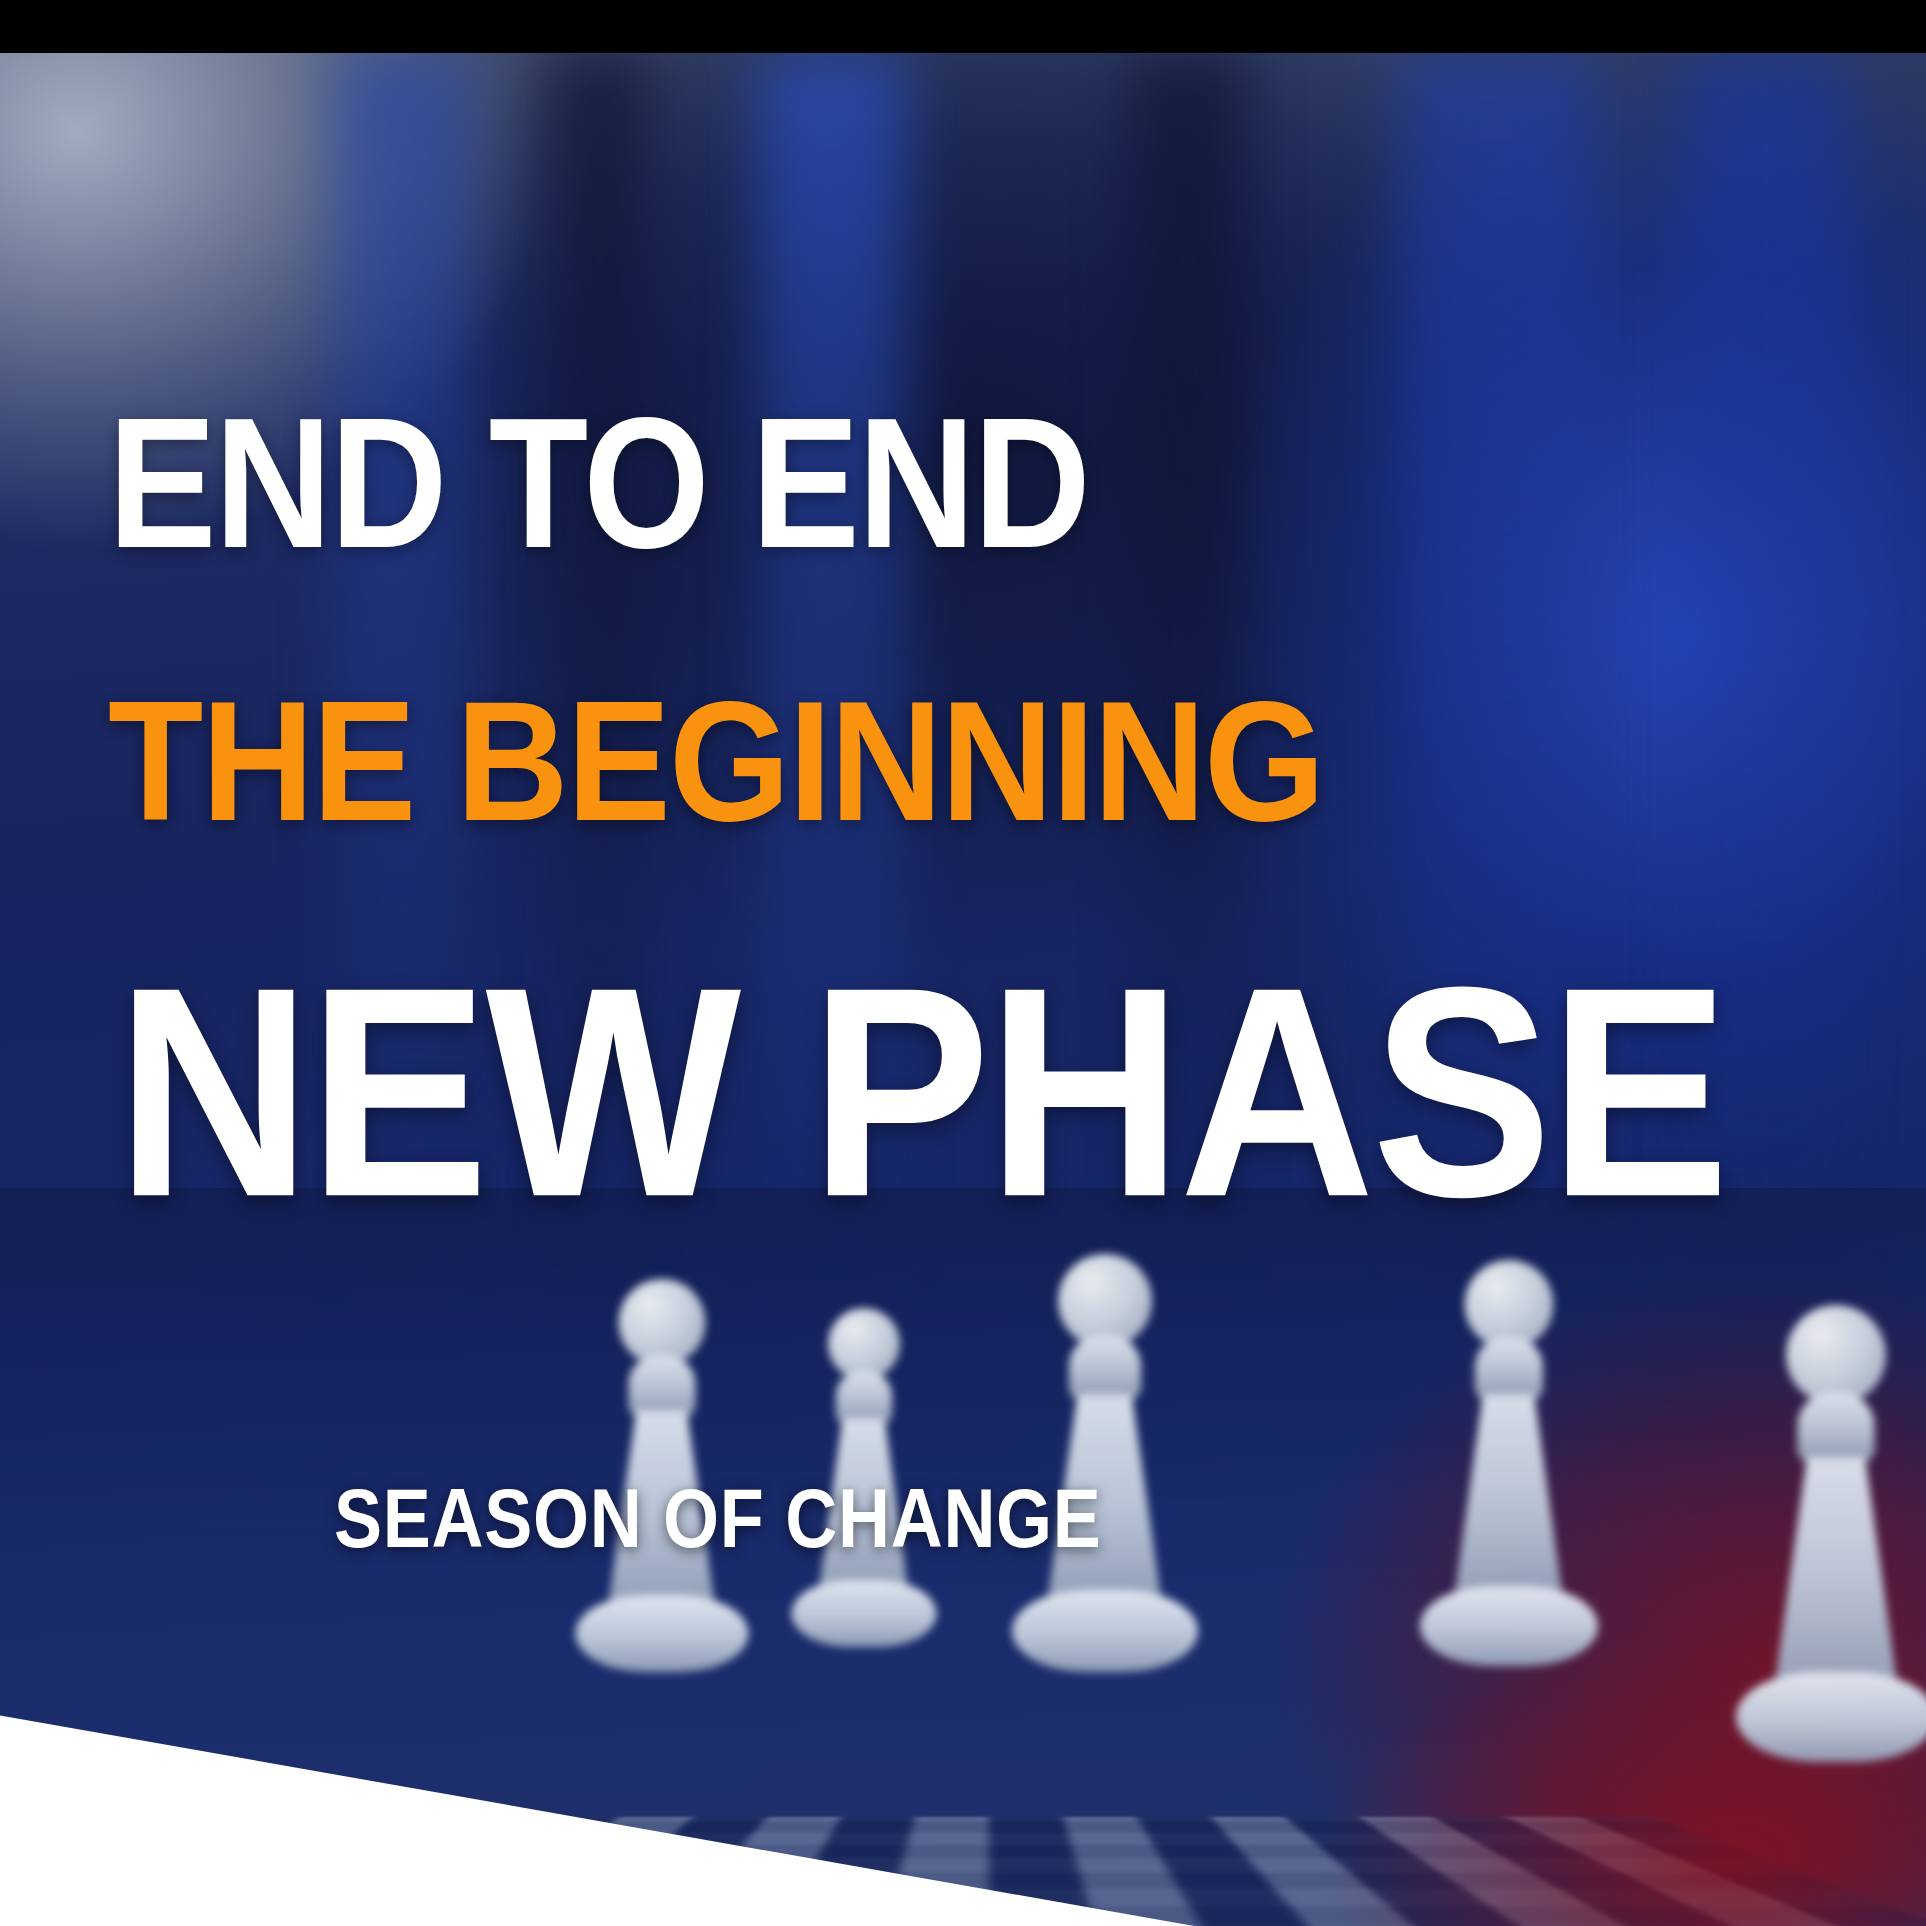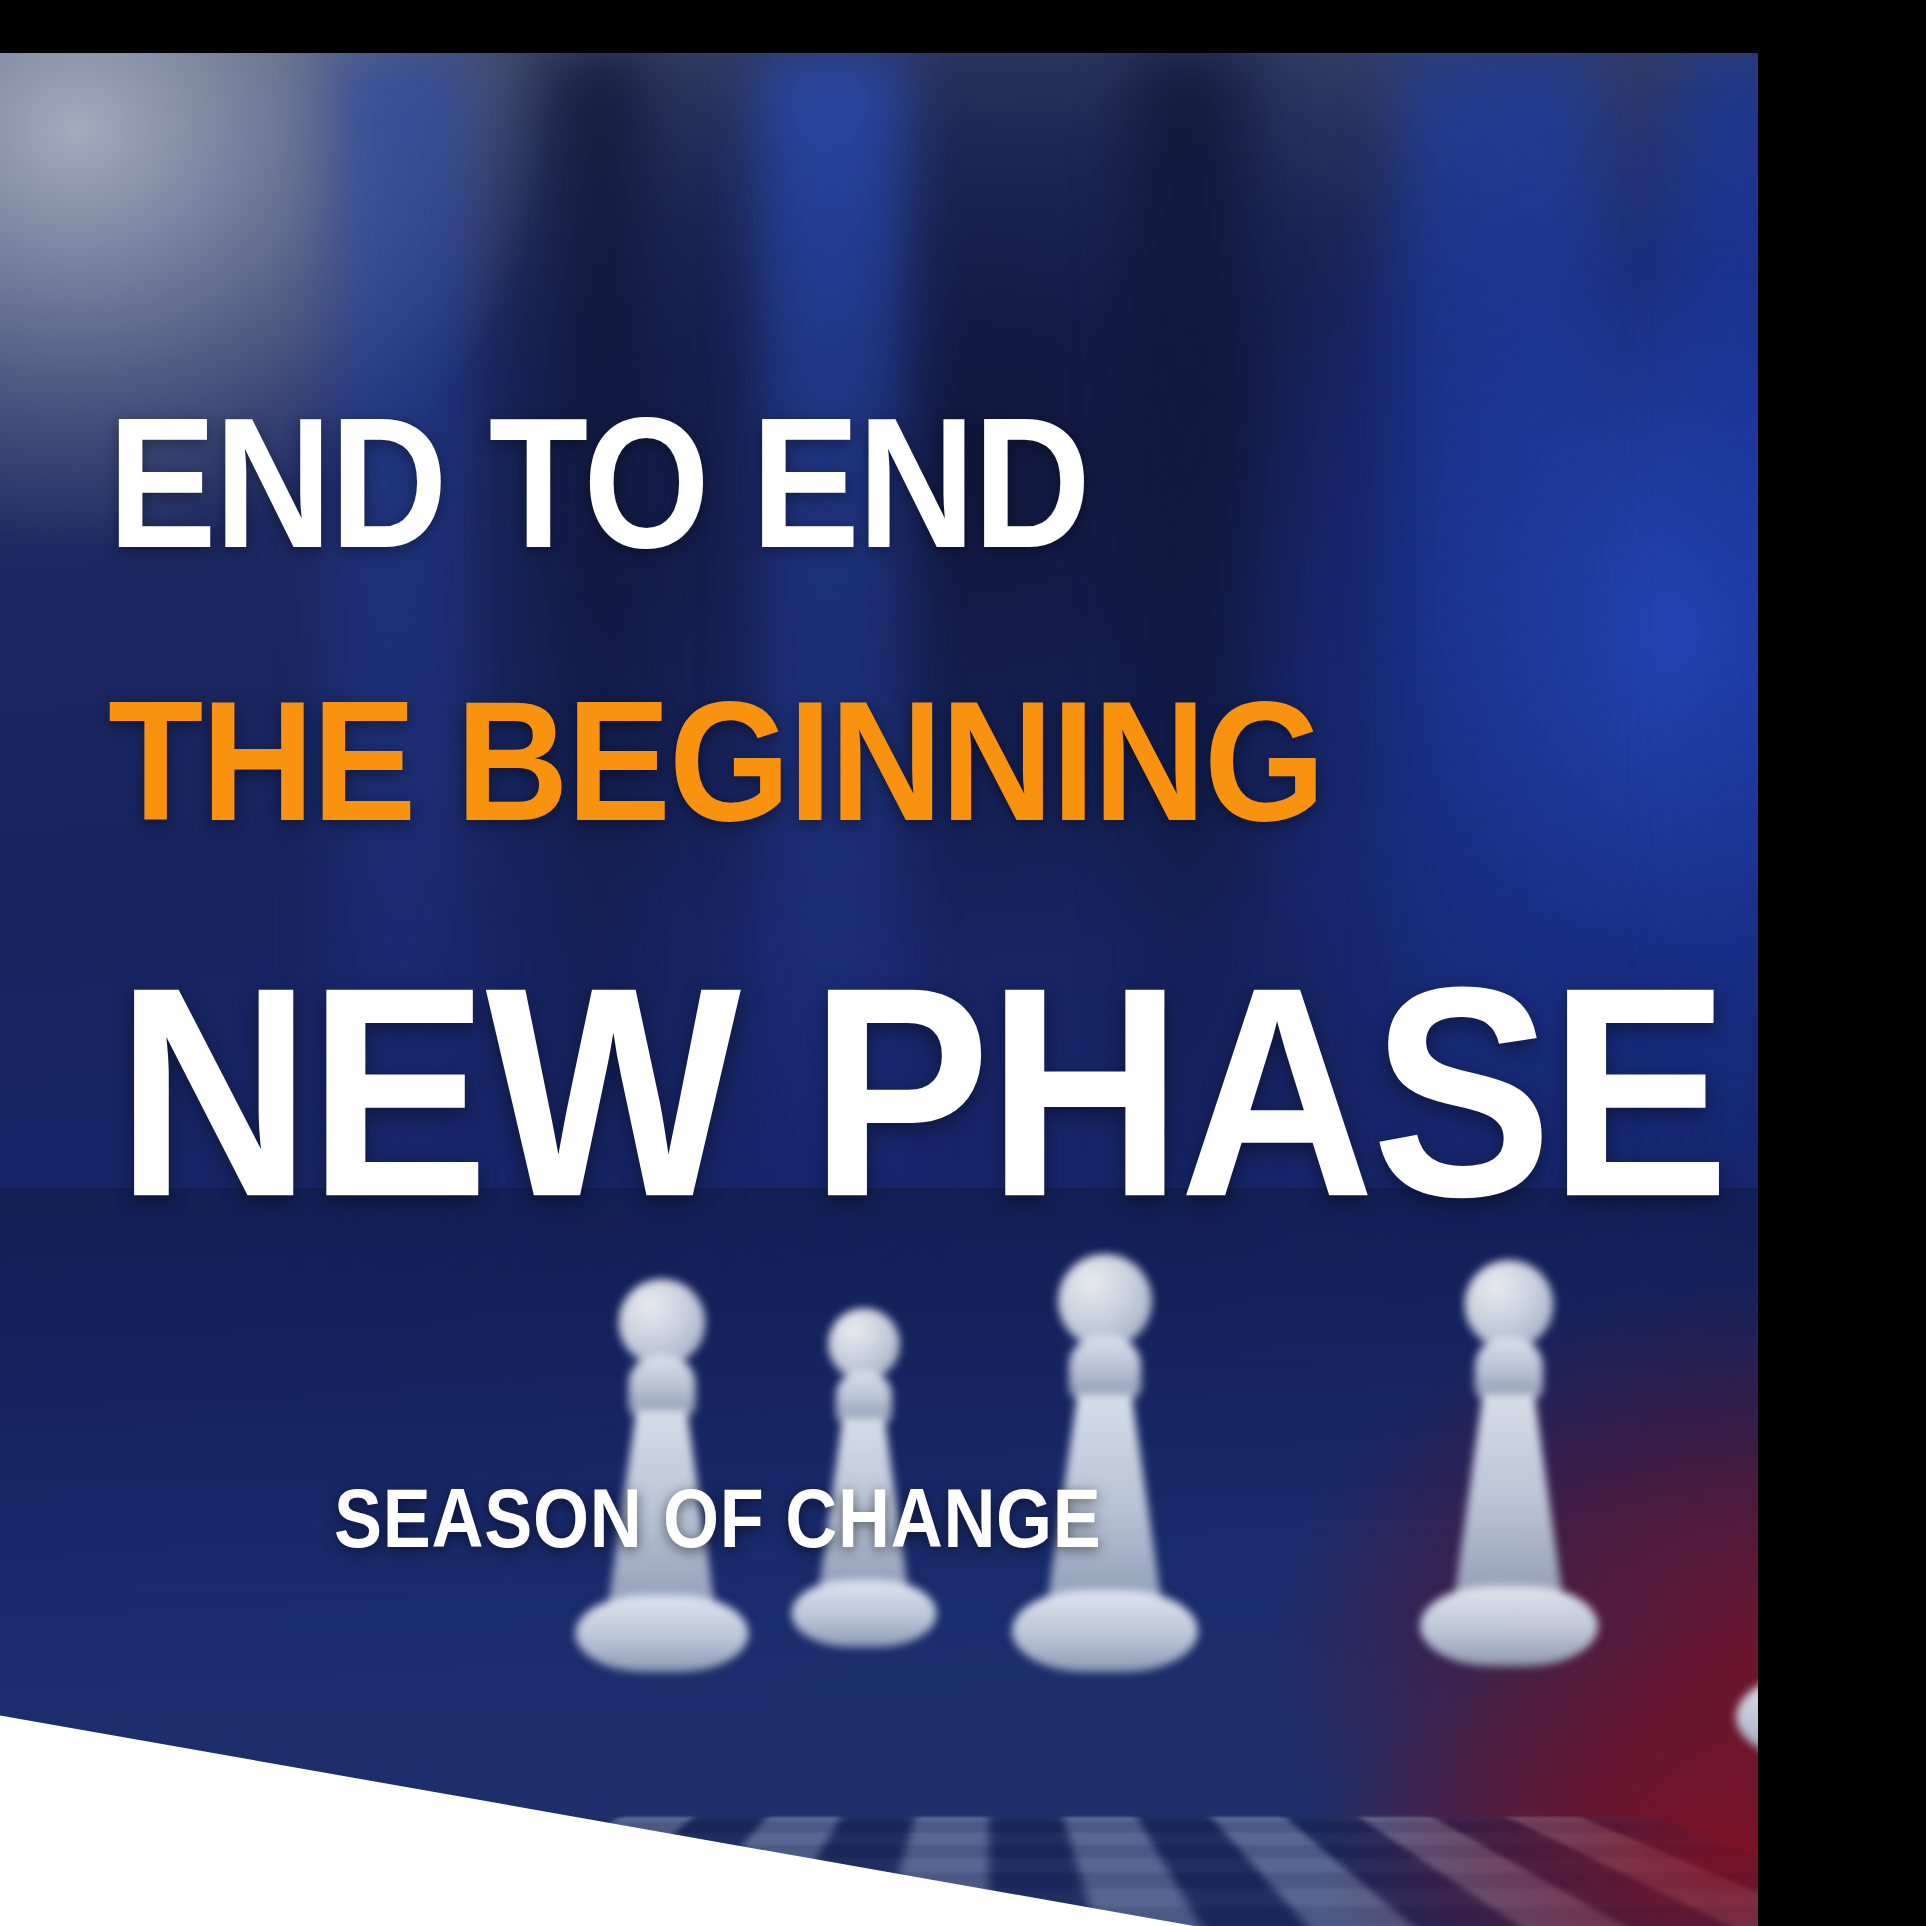--- a/index.html
+++ b/index.html
@@ -9,21 +9,21 @@
   }
   body {
     width: 1926px;
     height: 1926px;
     overflow: hidden;
     font-family: "Liberation Sans", sans-serif;
   }
 
   #slide {
     position: relative;
-    width: 1758px;
+    width: 1926px;
     height: 1926px;
     overflow: hidden;
     background: #404040;
   }
 
   
   .photo {
     position: absolute;
     left: 0;
     top: 53px;

